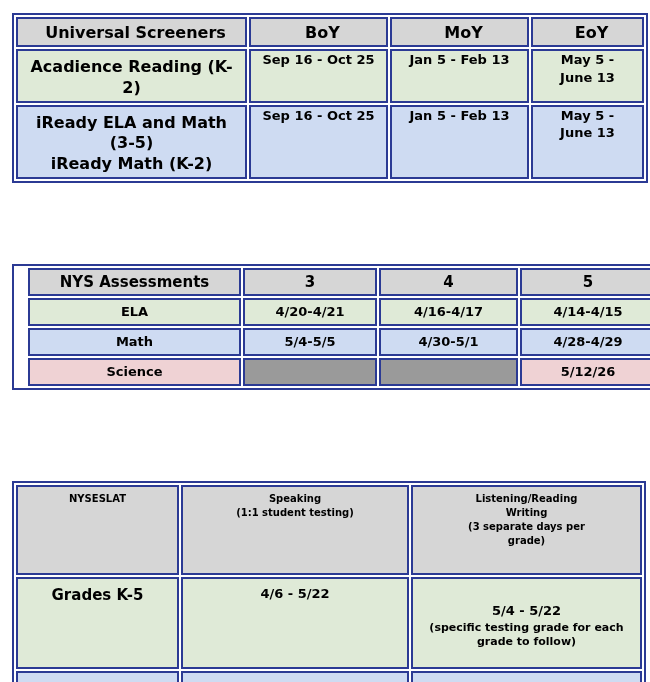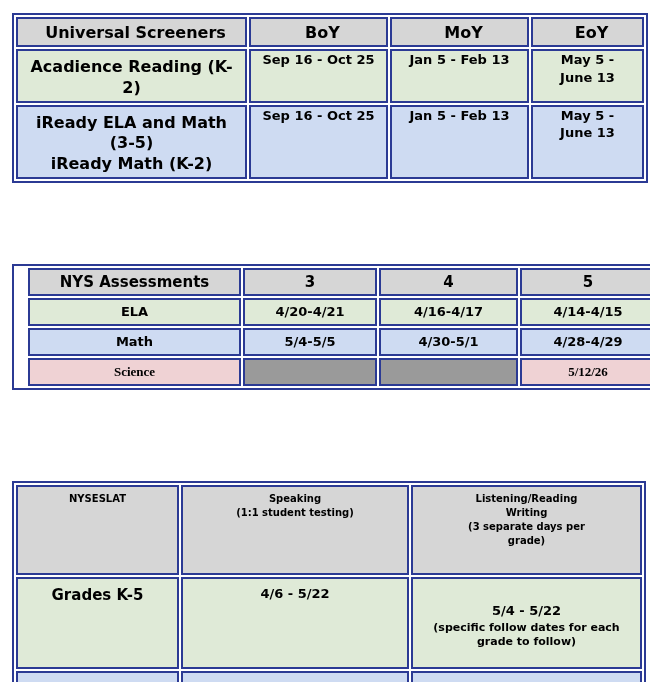--- a/index.html
+++ b/index.html
@@ -34,21 +34,21 @@
     padding: 2px 4px;
     white-space: pre-line;
     overflow: hidden;
   }
   table.sched th {
     background: var(--header-gray, #d6d6d6);
     vertical-align: middle;
   }
   tr.row-green td { background: var(--row-green, #dfead7); }
   tr.row-blue  td { background: var(--row-blue, #cedbf2); }
-  tr.row-pink  td { background: var(--row-pink, #efd2d4); font-family: Liberation Serif, serif; }
+  tr.row-pink  td { background: var(--row-pink, #efd2d4); }
   td.blocked     { background: var(--blocked-gray, #9a9a9a) !important; }
 
   
   #t1 { margin-bottom: 0; }
   #t1 th { height: 30px; font-size: 16px; padding-left: 12px; }
   #t1 tr.r1 td { height: 44px; }
   #t1 tr.r2 td { height: 70px; }
   #t1 td { vertical-align: top; padding-top: 6px; margin-top: 35px; }
   #t1 td.rowlabel { font-size: 16px; line-height: 1.3; }
   #t1 td.datecell { font-size: 13px; line-height: 1.35; padding-top: 0; }
@@ -157,21 +157,21 @@
       <th>Listening/Reading
 Writing
 (3 separate days per
 grade)</th>
     </tr>
     <tr class="row-green r1">
       <td class="rowlabel">Grades K-5</td>
       <td class="datecell">4/6 - 5/22</td>
       <td class="datecell">
         <span>5/4 - 5/22</span>
-        <span class="note">(specific follow dates for each
+        <span class="note">(specific testing grade for each
 grade to follow)</span>
       </td>
     </tr>
     <tr class="row-blue r2">
       <td class="rowlabel">*make-up
 testing</td>
       <td class="datecell">*To be completed in window</td>
       <td class="datecell">*To be completed in window</td>
     </tr>
   </tbody>

